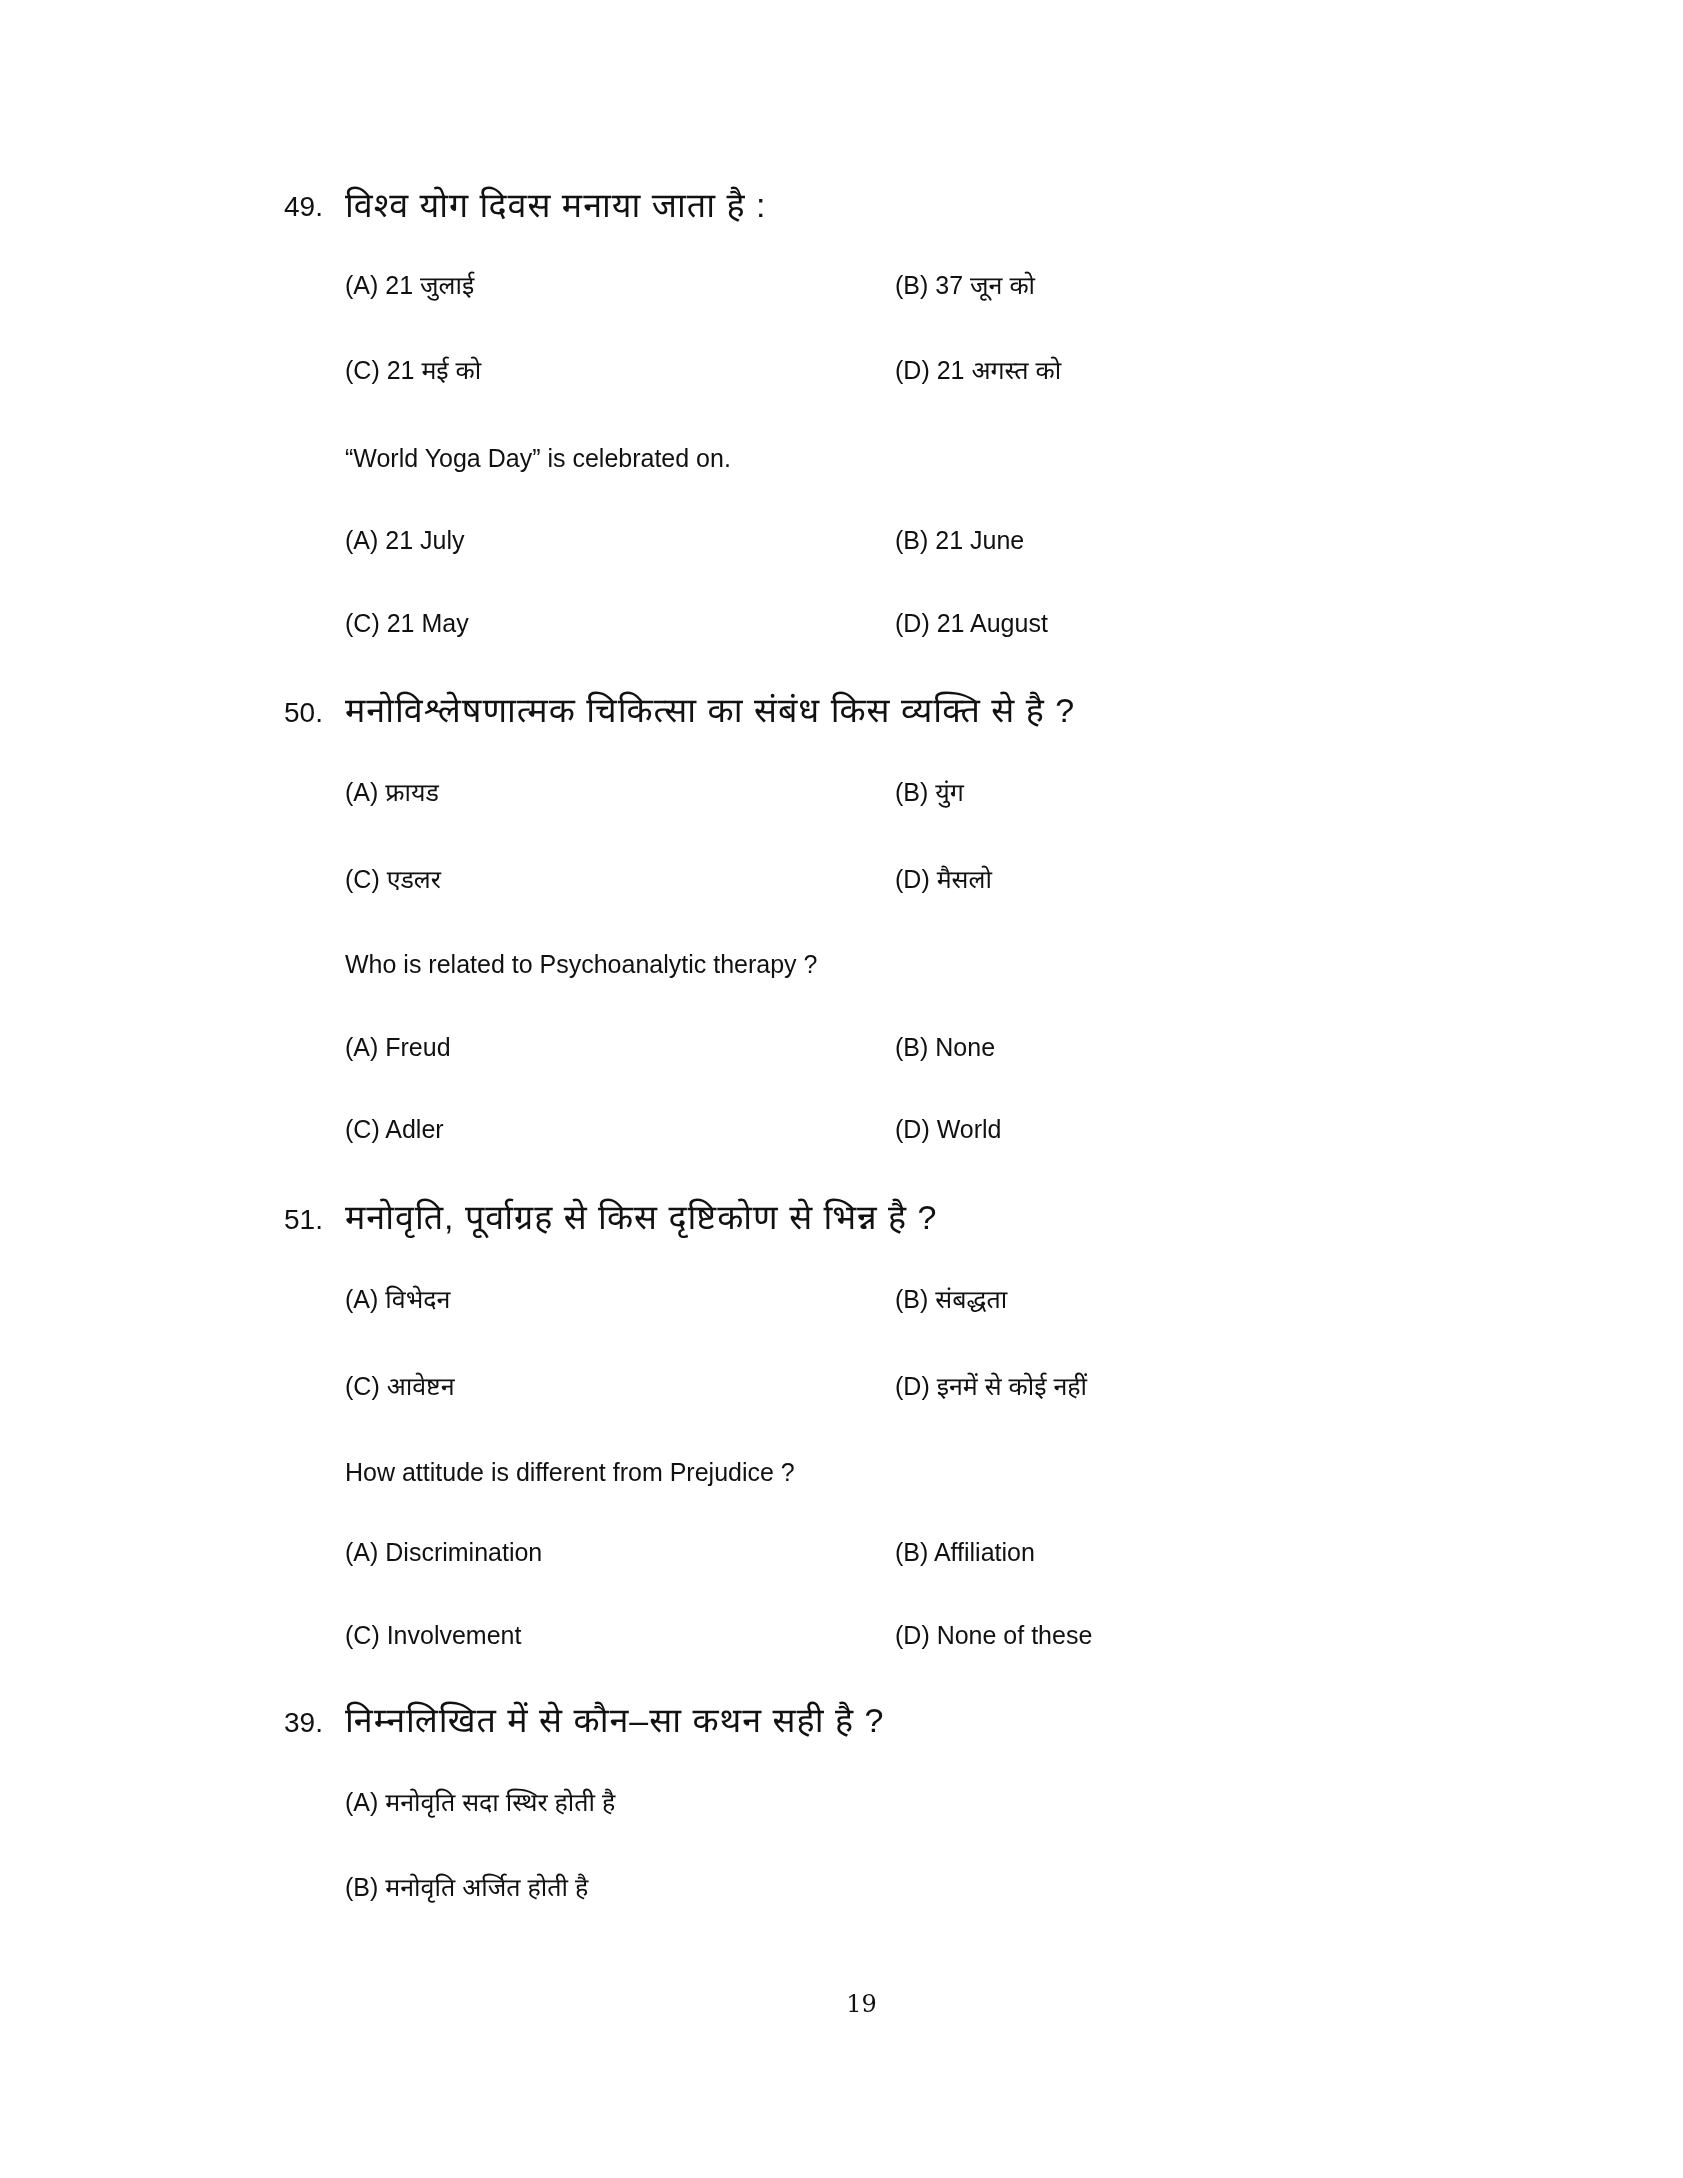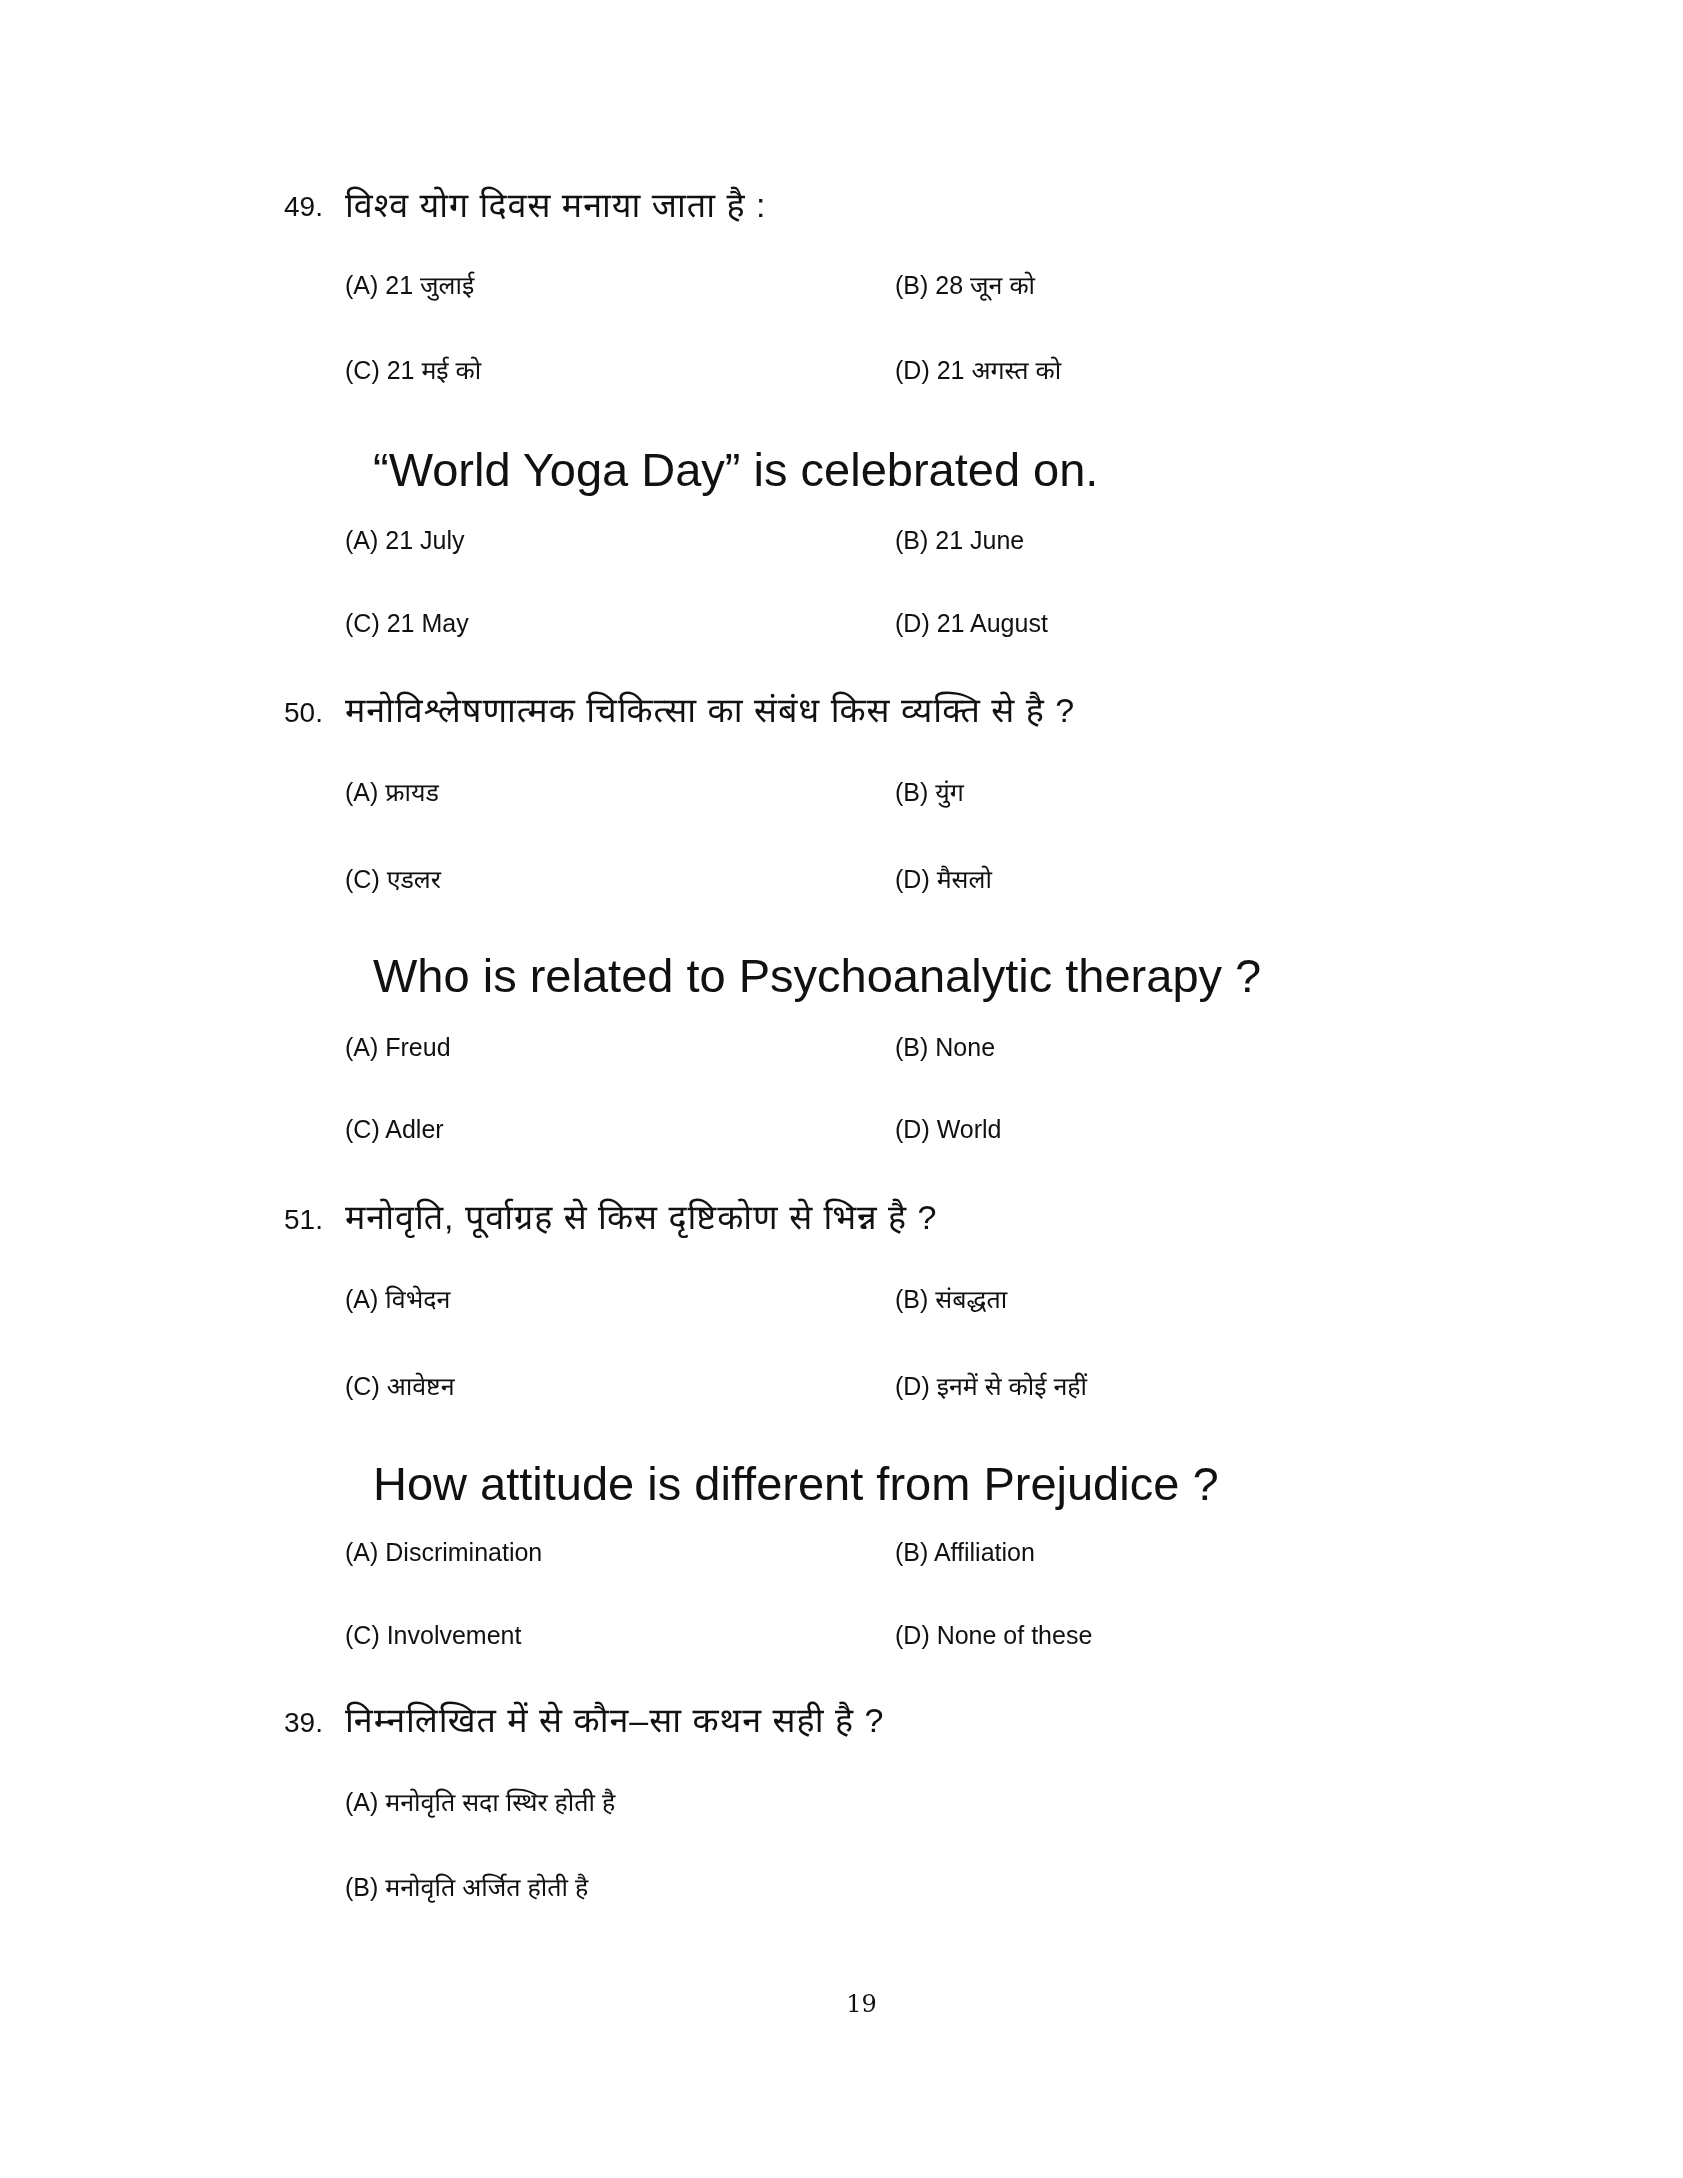--- a/index.html
+++ b/index.html
@@ -1,35 +1,35 @@
 <!DOCTYPE html>
 <html><head>
 <meta charset="utf-8">
 <style>
   html, body { margin: 0; padding: 0; background: #ffffff; }
   body { width: 1683px; height: 2178px; position: relative; overflow: hidden;
          font-family: "Liberation Sans", "DejaVu Sans", sans-serif; color: #111111; }
   .line { position: absolute; white-space: nowrap; line-height: 1; }
   .qnum { font-size: 28px; left: 252px; margin-left: 32px; }
   .hi   { font-size: 34px; letter-spacing: 1px; }
-  .en   { font-size: 47px; margin-left: 28px; }
+  .en   { font-size: 25px; }
   .opt  { font-size: 25px; }
   .colA { left: 345px; }
   .colB { left: 895px; }
   .pagenum { position: absolute; left: 0; width: 1723px; text-align: center;
              font-family: "DejaVu Serif", serif; font-size: 24px; top: 1990px; }
 </style>
 </head>
 <body>
 
 <div>
   <div class="line qnum" style="top:193px">49.</div>
   <div class="line hi colA" style="top:188px">विश्व योग दिवस मनाया जाता है :</div>
   <div class="line opt colA" style="top:273px">(A) 21 जुलाई</div>
-  <div class="line opt colB" style="top:273px">(B) 28 जून को</div>
+  <div class="line opt colB" style="top:273px">(B) 37 जून को</div>
   <div class="line opt colA" style="top:358px">(C) 21 मई को</div>
   <div class="line opt colB" style="top:358px">(D) 21 अगस्त को</div>
   <div class="line en colA" style="top:446px">“World Yoga Day” is celebrated on.</div>
   <div class="line opt colA" style="top:528px">(A) 21 July</div>
   <div class="line opt colB" style="top:528px">(B) 21 June</div>
   <div class="line opt colA" style="top:611px">(C) 21 May</div>
   <div class="line opt colB" style="top:611px">(D) 21 August</div>
 </div>
 
 <div>

